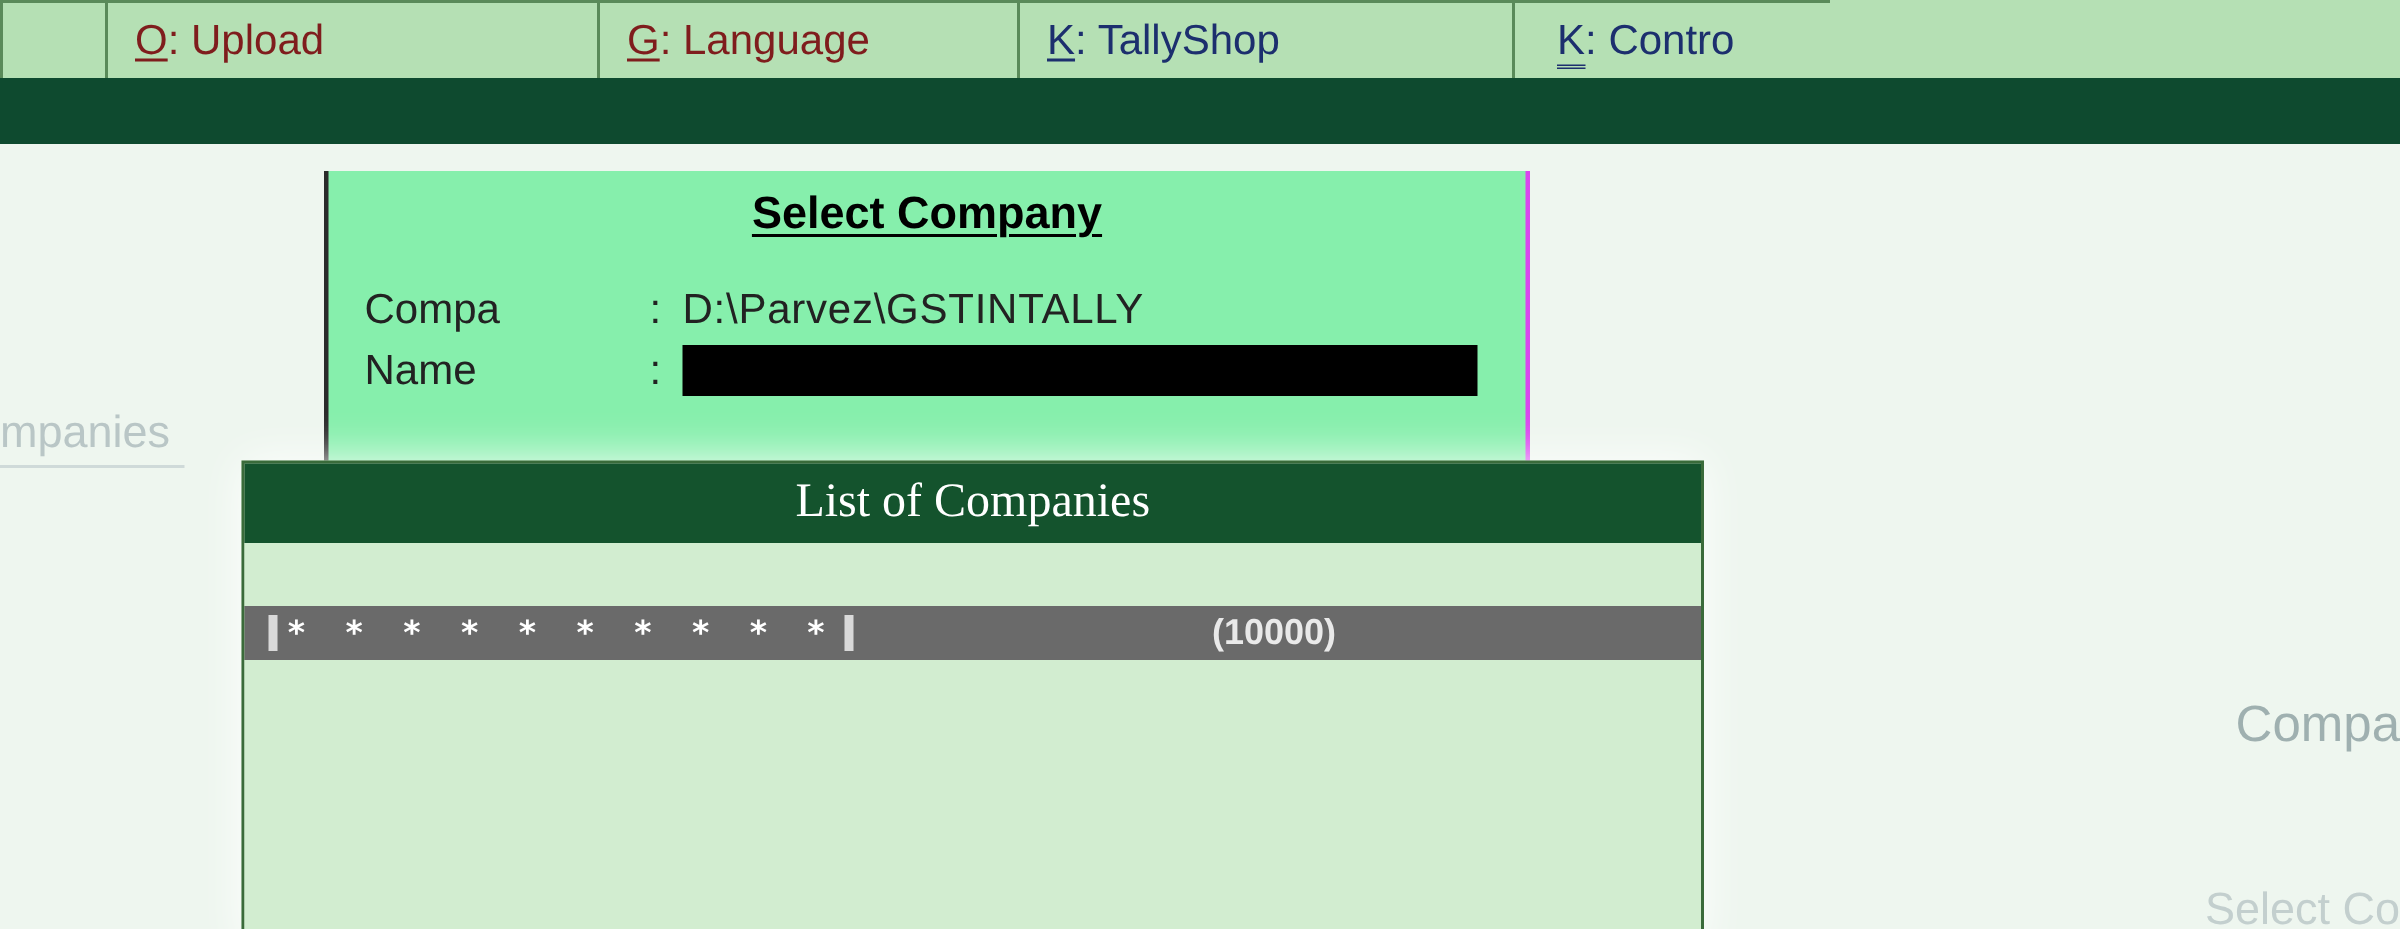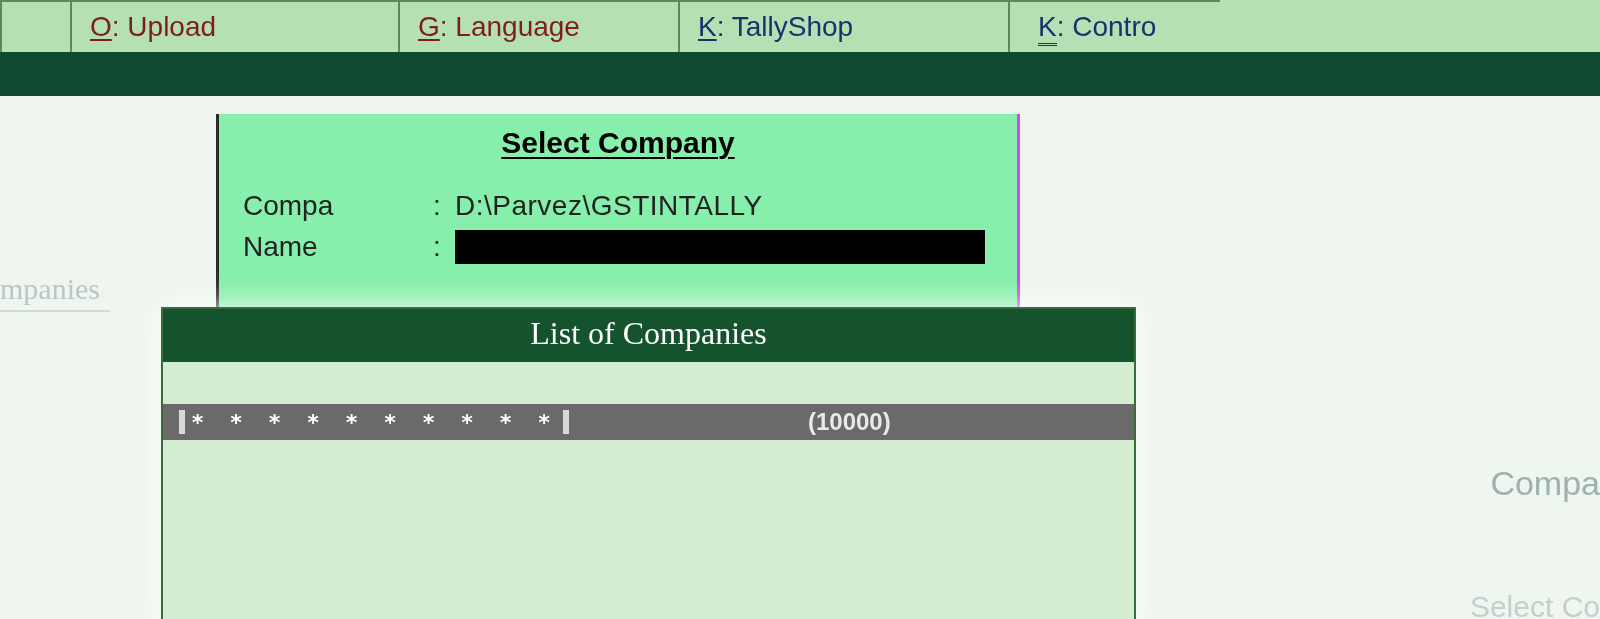--- a/index.html
+++ b/index.html
@@ -45,21 +45,21 @@
     top: 52px; left: 0; right: 0;
     height: 44px;
     background: #0e4a2f;
   }
   
   
   .bg-label {
     position: absolute;
     color: #b9c6c6;
     font-size: 30px;
-    font-family: Liberation Serif, serif;
+    font-family: Liberation Sans, sans-serif;
   }
   .bg-label.left { left: 0; top: 272px; }
   .bg-label.left::after {
     content:""; display:block; position:absolute; left:0; right:-10px; bottom:-6px; height:2px; background:#cfdad9;
   }
   .bg-label.right1 { right: 0; top: 464px; color:#9fb0b0; font-size:34px; font-family: Arial; }
   .bg-label.right2 { right: 0; top: 590px; color:#c3cfce; font-size:30px; font-family: Arial; }
   
   
   .select-panel {

